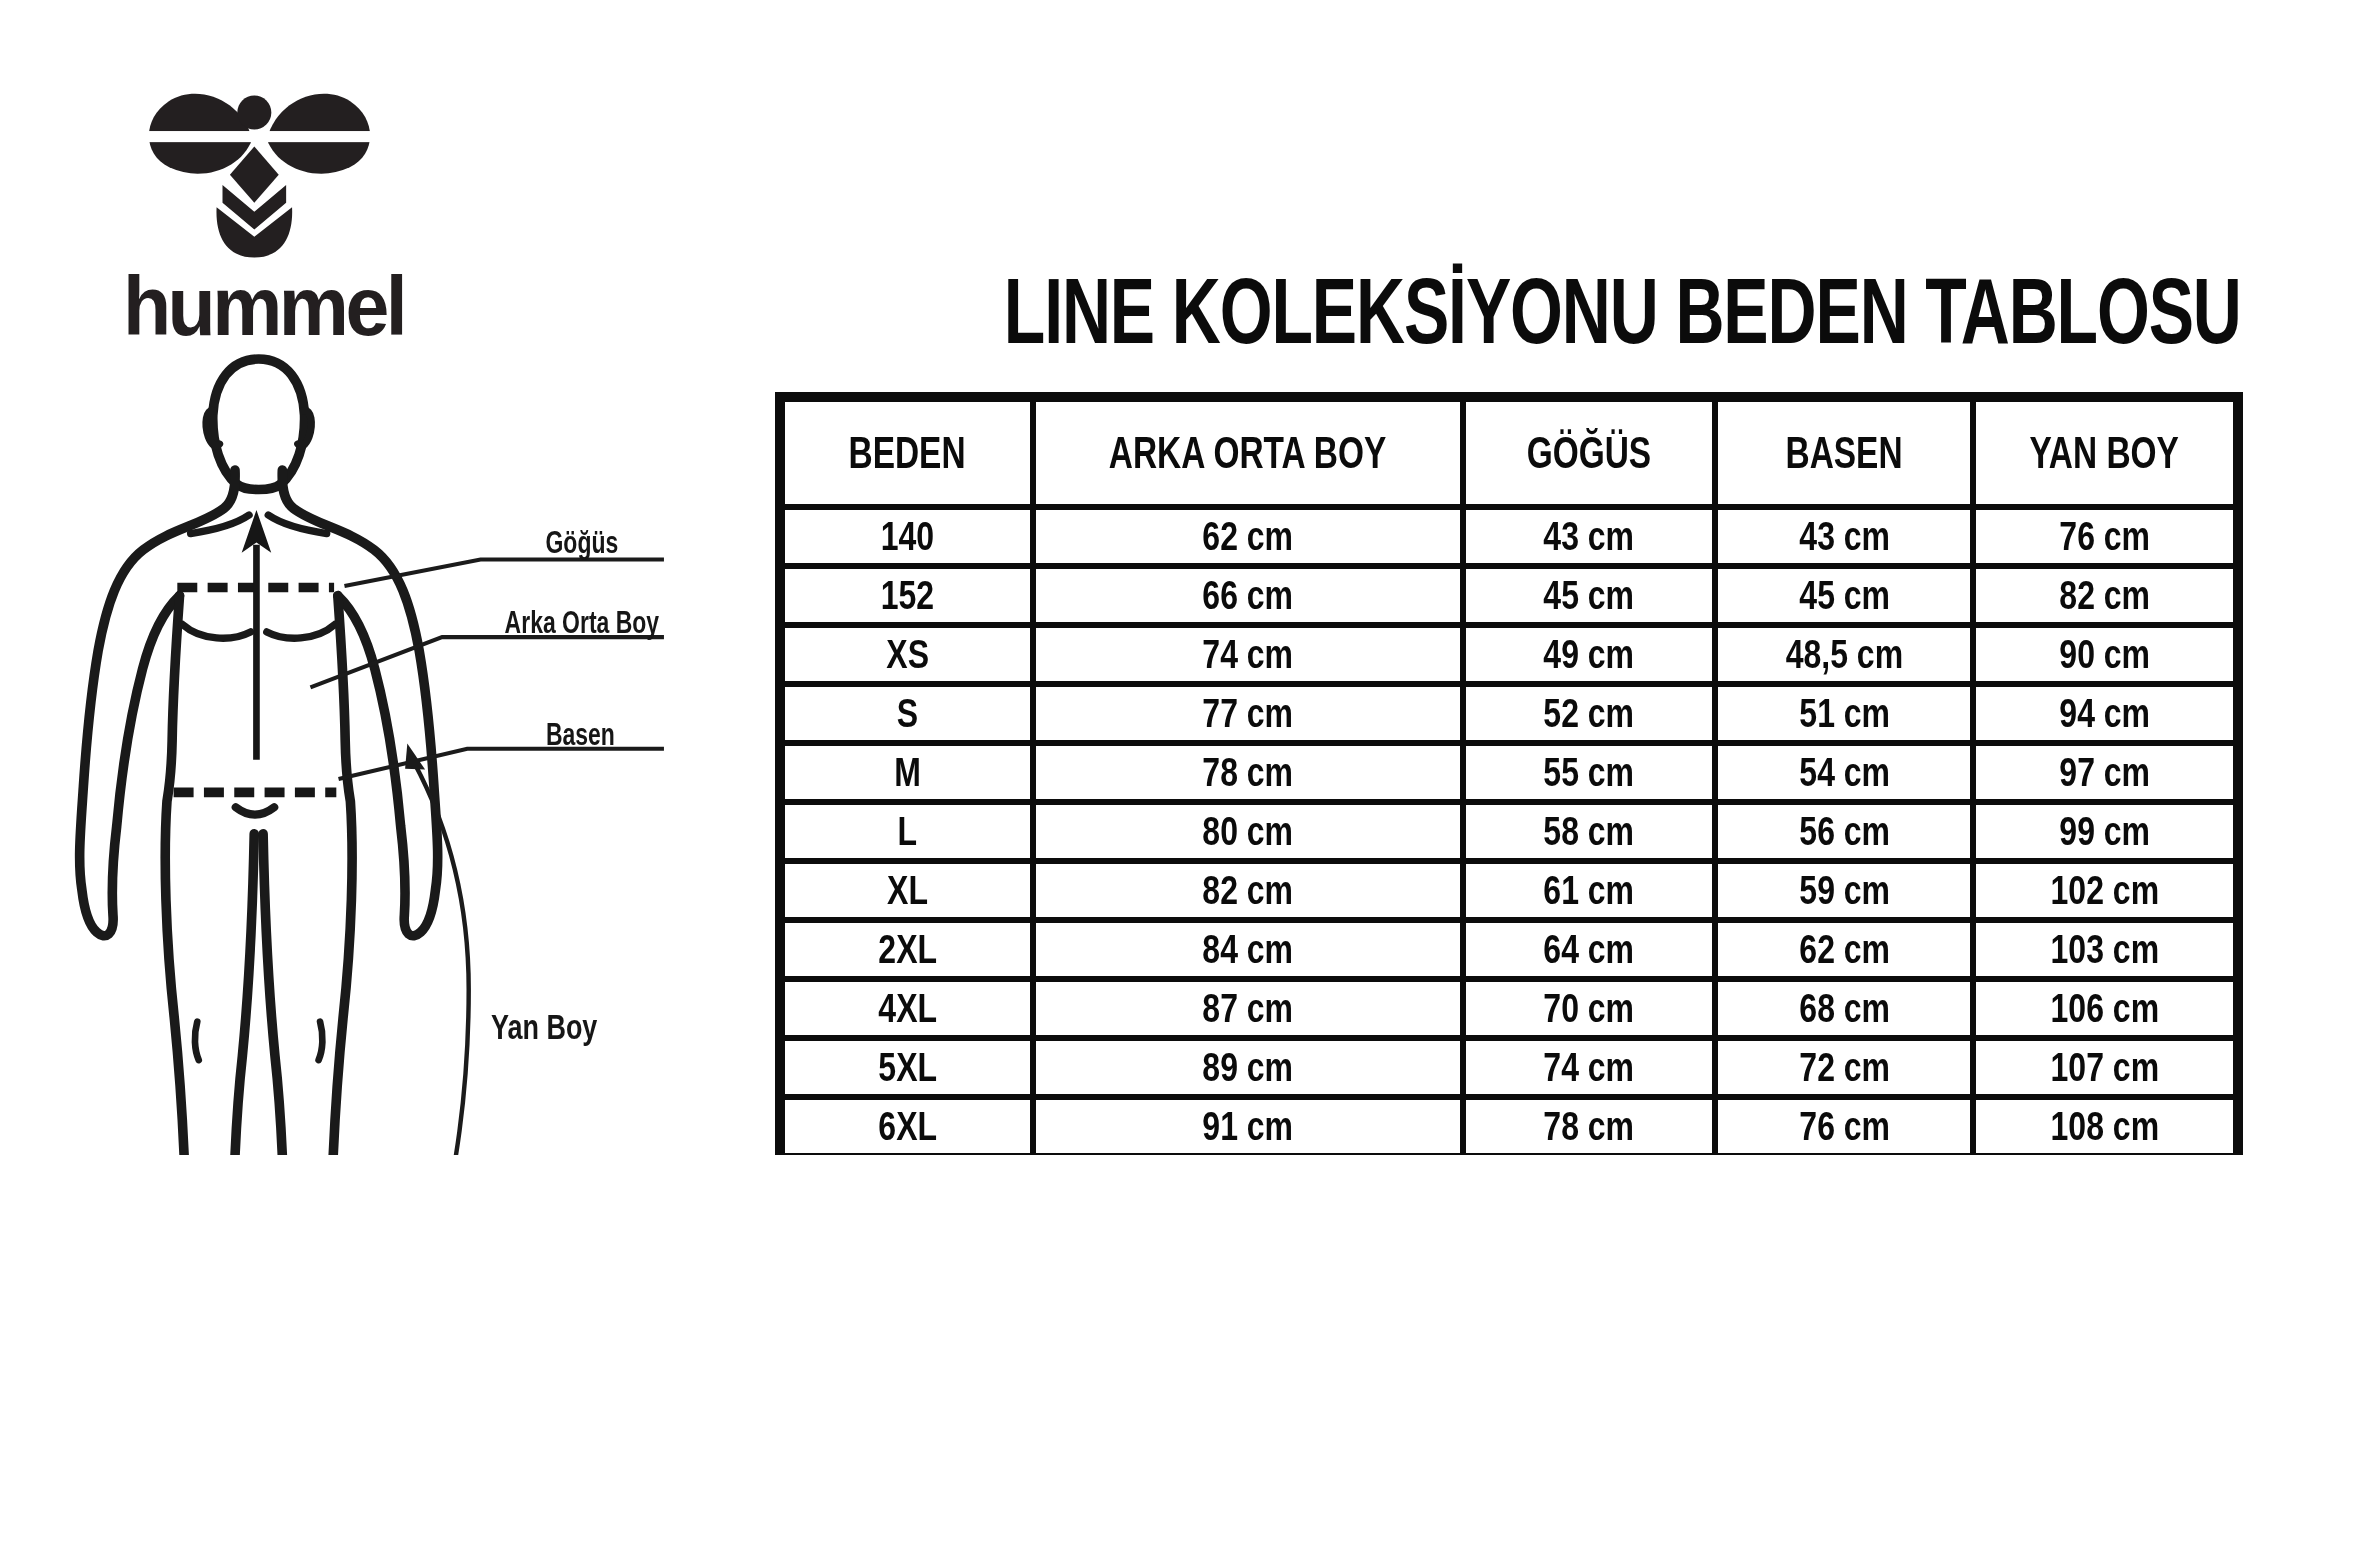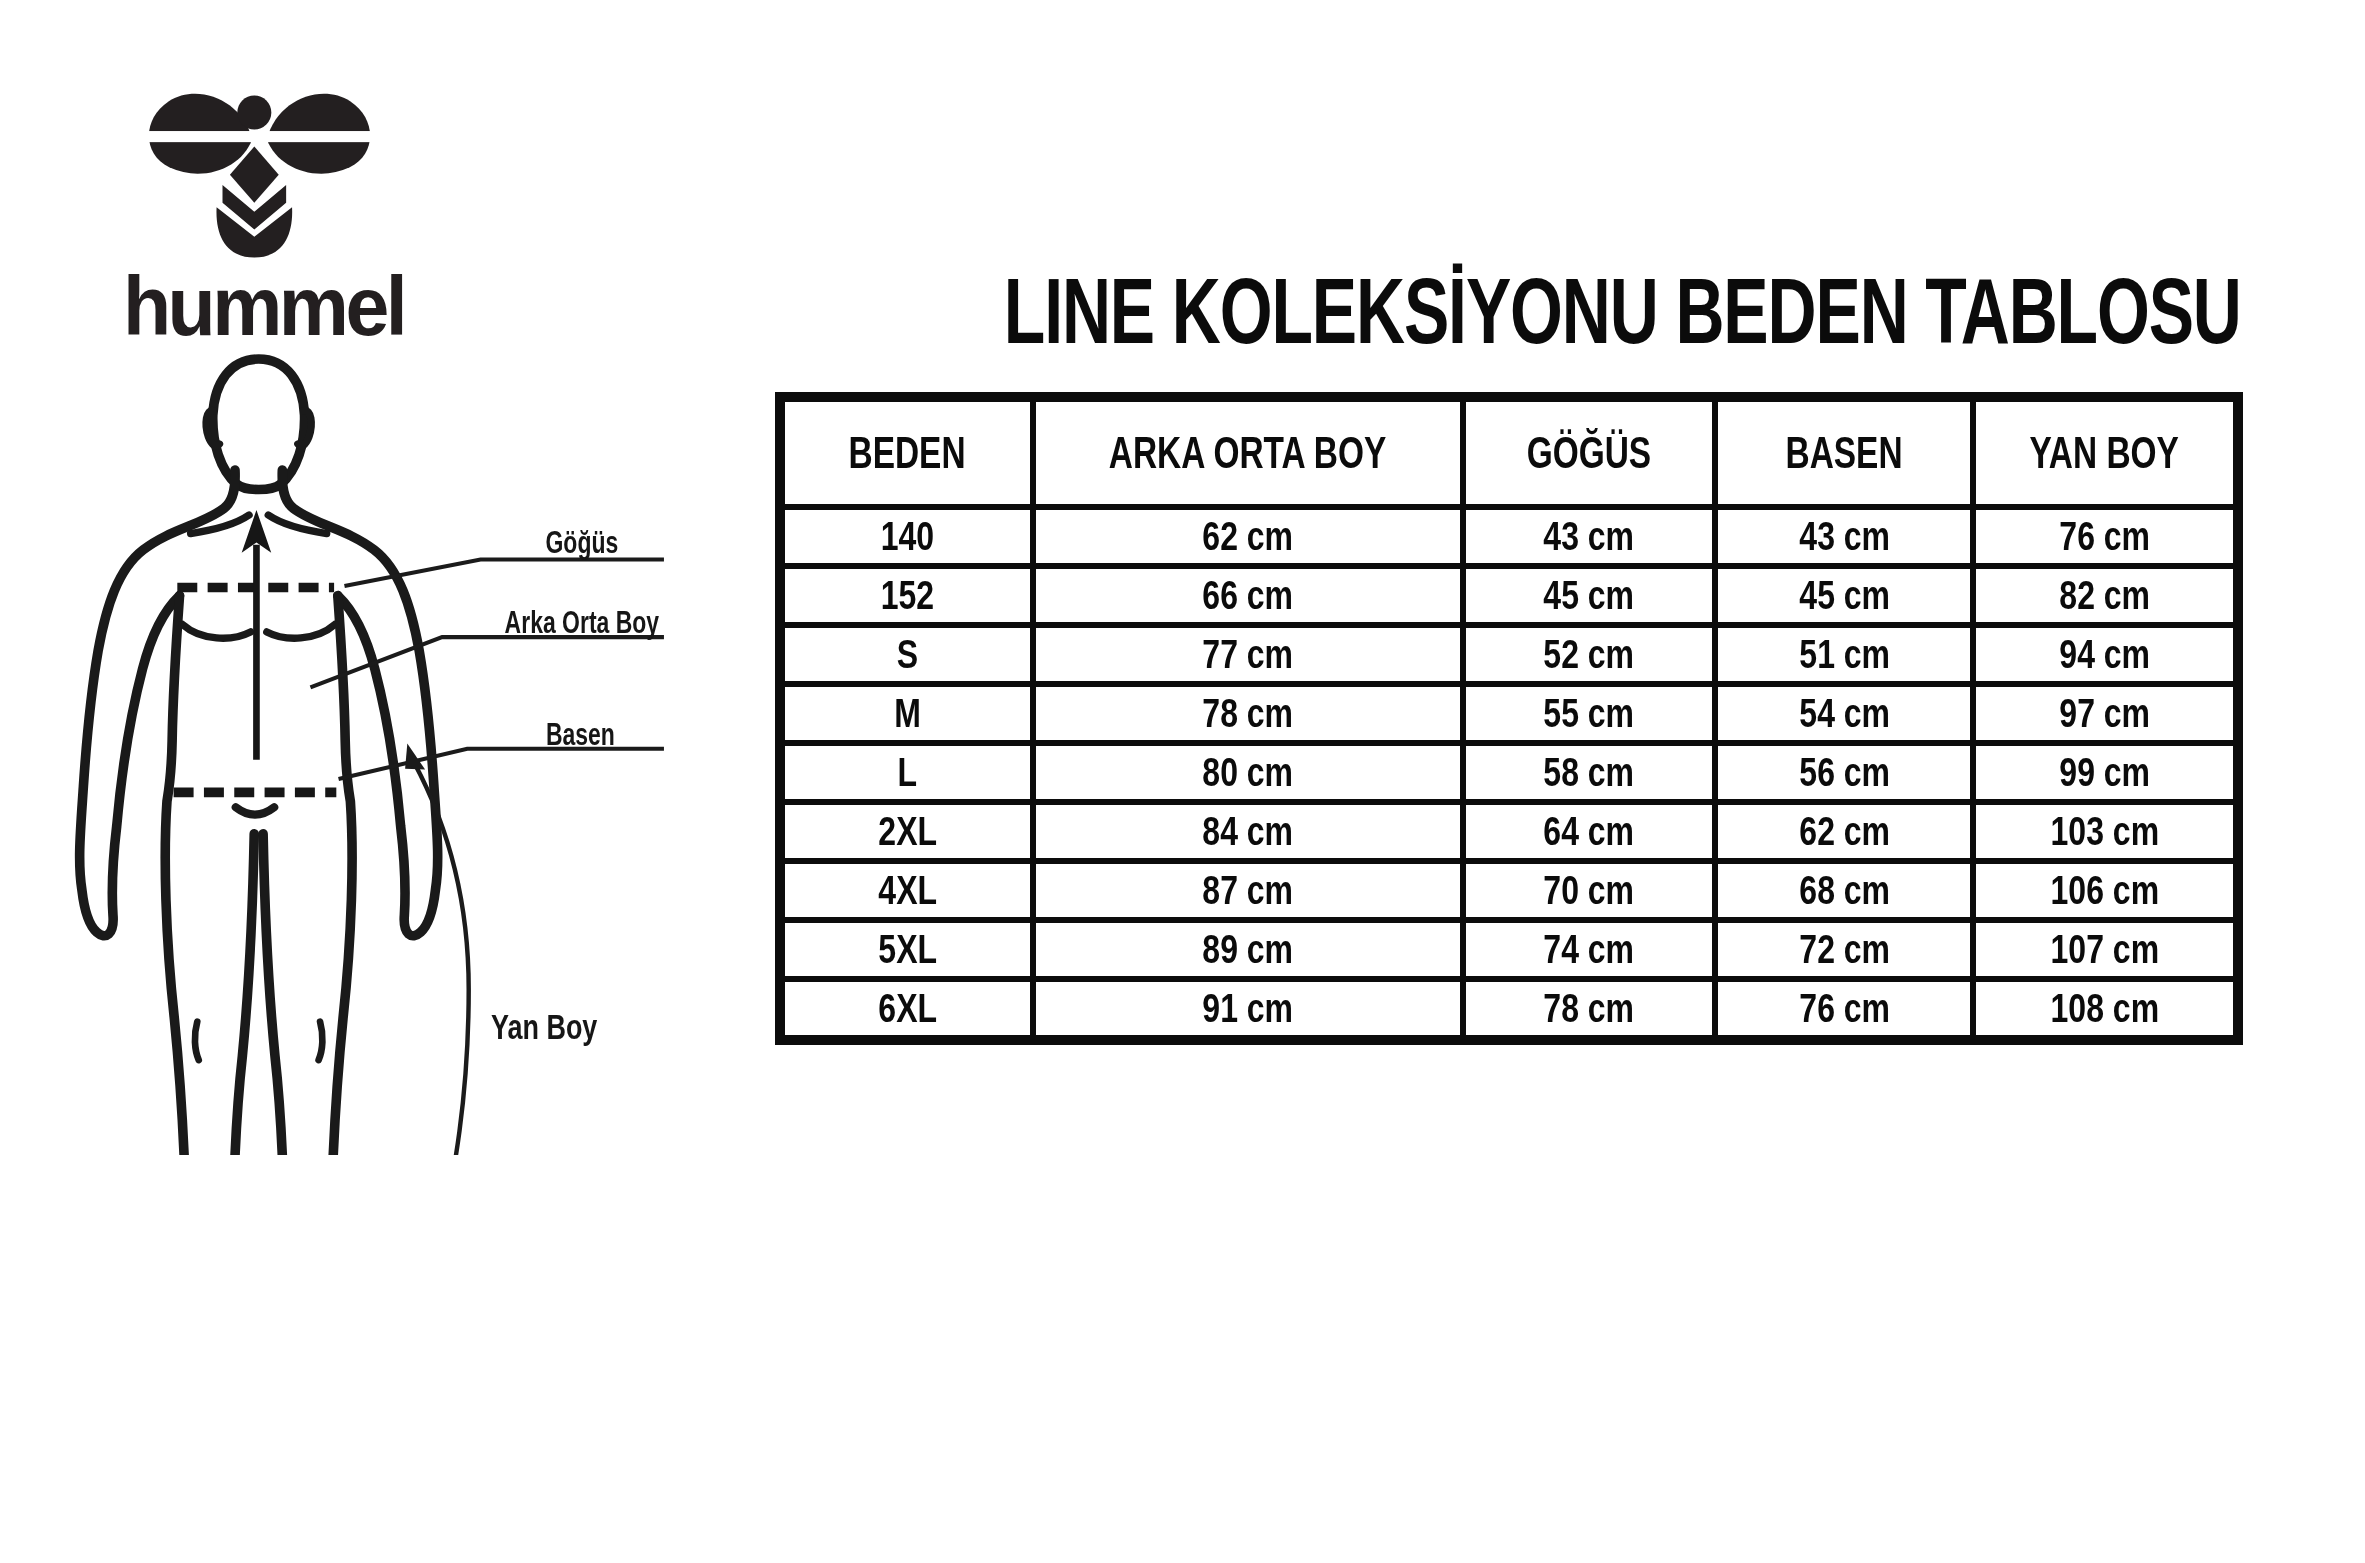--- a/index.html
+++ b/index.html
@@ -129,39 +129,53 @@
           <td><span class="cond">76 cm</span></td>
         </tr>
         <tr>
           <td><span class="cond">152</span></td>
           <td><span class="cond">66 cm</span></td>
           <td><span class="cond">45 cm</span></td>
           <td><span class="cond">45 cm</span></td>
           <td><span class="cond">82 cm</span></td>
         </tr>
         <tr>
+          <td><span class="cond">XS</span></td>
+          <td><span class="cond">74 cm</span></td>
+          <td><span class="cond">49 cm</span></td>
+          <td><span class="cond">48,5 cm</span></td>
+          <td><span class="cond">90 cm</span></td>
+        </tr>
+        <tr>
           <td><span class="cond">S</span></td>
           <td><span class="cond">77 cm</span></td>
           <td><span class="cond">52 cm</span></td>
           <td><span class="cond">51 cm</span></td>
           <td><span class="cond">94 cm</span></td>
         </tr>
         <tr>
           <td><span class="cond">M</span></td>
           <td><span class="cond">78 cm</span></td>
           <td><span class="cond">55 cm</span></td>
           <td><span class="cond">54 cm</span></td>
           <td><span class="cond">97 cm</span></td>
         </tr>
         <tr>
           <td><span class="cond">L</span></td>
           <td><span class="cond">80 cm</span></td>
           <td><span class="cond">58 cm</span></td>
           <td><span class="cond">56 cm</span></td>
           <td><span class="cond">99 cm</span></td>
+        </tr>
+        <tr>
+          <td><span class="cond">XL</span></td>
+          <td><span class="cond">82 cm</span></td>
+          <td><span class="cond">61 cm</span></td>
+          <td><span class="cond">59 cm</span></td>
+          <td><span class="cond">102 cm</span></td>
         </tr>
         <tr>
           <td><span class="cond">2XL</span></td>
           <td><span class="cond">84 cm</span></td>
           <td><span class="cond">64 cm</span></td>
           <td><span class="cond">62 cm</span></td>
           <td><span class="cond">103 cm</span></td>
         </tr>
         <tr>
           <td><span class="cond">4XL</span></td>

